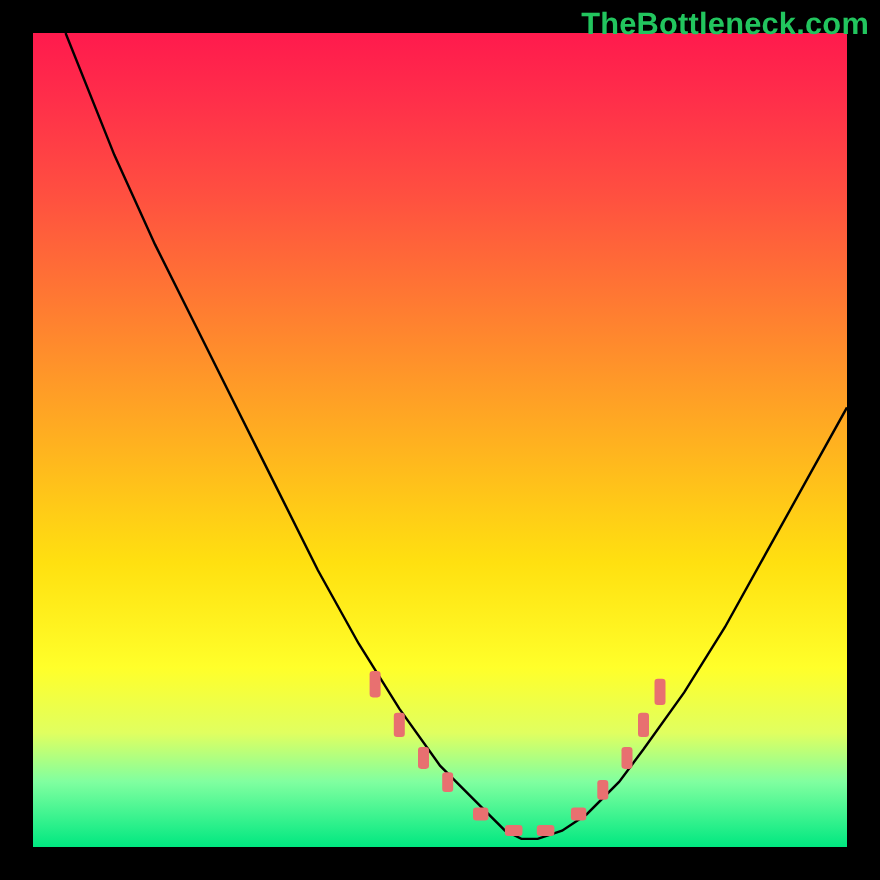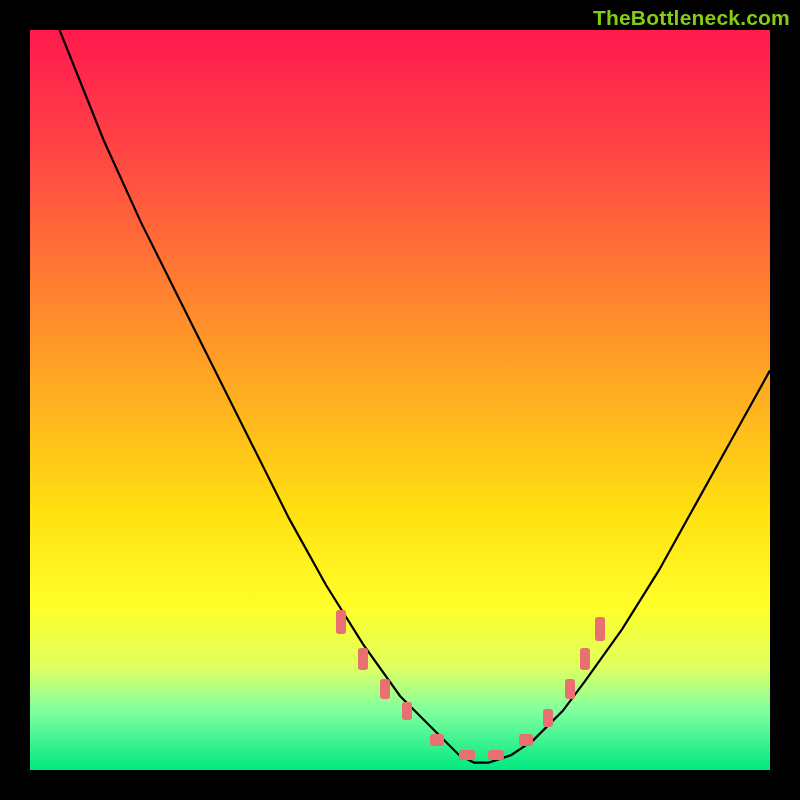--- a/index.html
+++ b/index.html
@@ -26,23 +26,23 @@
       #ffff2a 78%,
       #e0ff60 86%,
       #80ffa0 92%,
       #00e880 100%);
   }
   .watermark {
     position: absolute;
     top: 6px;
     right: 10px;
     font-family: Arial, Helvetica, sans-serif;
-    font-size: 21px;
+    font-size: 28px;
     font-weight: bold;
-    color: #84cc16;
+    color: #22c55e;
     letter-spacing: 0.2px;
     z-index: 5;
   }
   svg.curve {
     position: absolute;
     left: 0; top: 0;
     width: 740px; height: 740px;
   }
   .marker {
     position: absolute;

